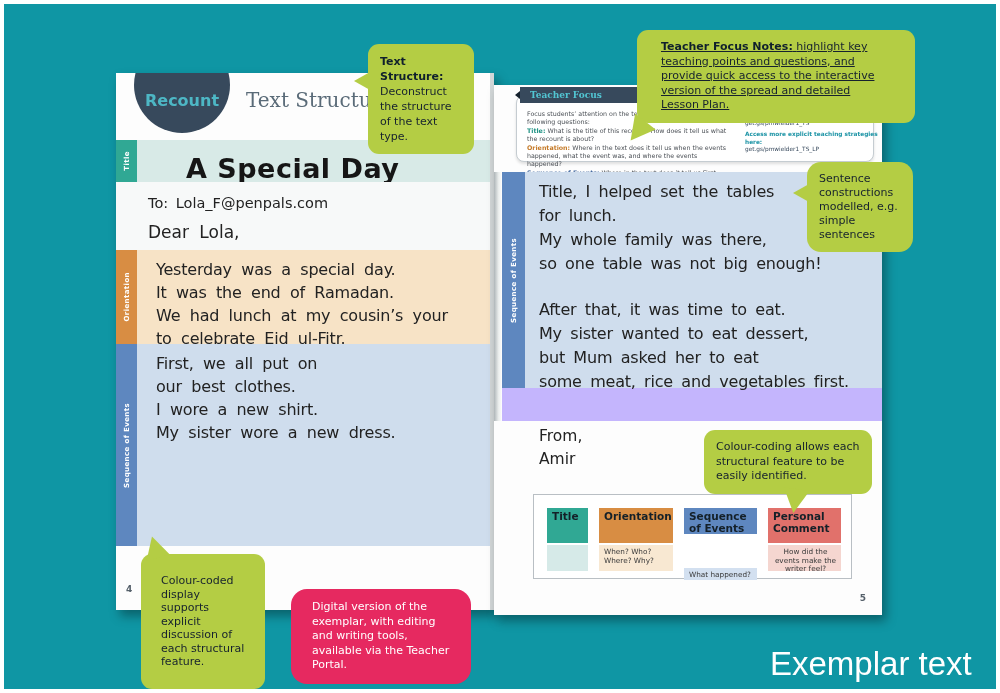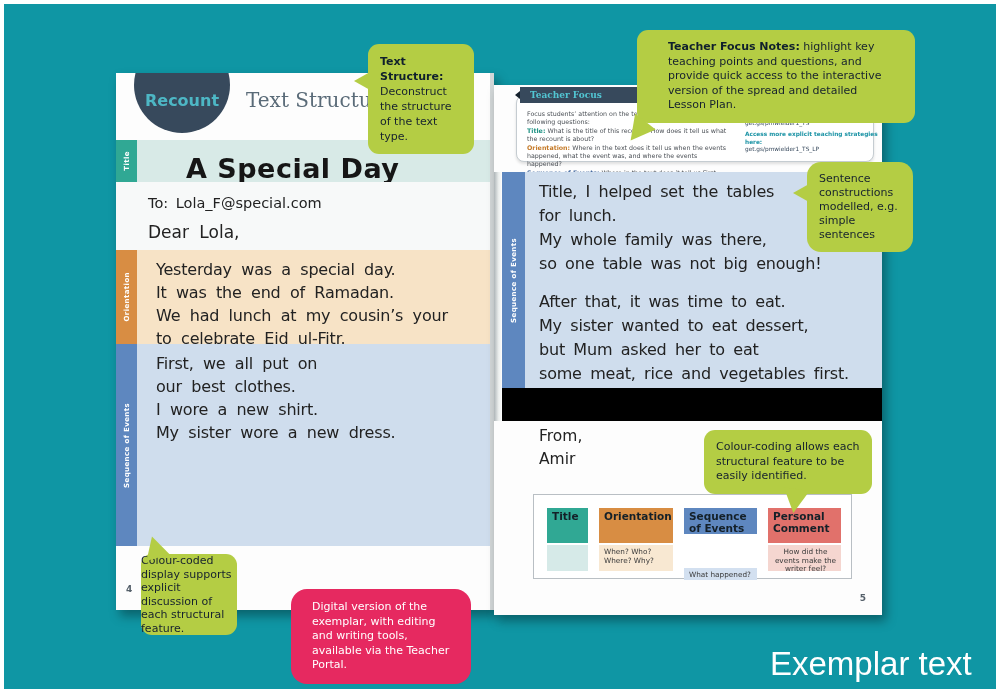--- a/index.html
+++ b/index.html
@@ -2,37 +2,37 @@
 <html><head>
 <meta charset="utf-8">
 <style>
   * { margin:0; padding:0; box-sizing:border-box; }
   body { background:#888; }
   .stage { position:relative; width:1000px; height:693px; background:#ffffff; overflow:hidden;
            font-family:"DejaVu Sans", sans-serif; }
   .teal-bg { position:absolute; inset:4px; background:#0f96a4; }
 
   
-  .page { position:absolute; background:#000000; box-shadow:4px 6px 10px rgba(0,0,0,.35); overflow:hidden; }
+  .page { position:absolute; background:#c4b5fd; box-shadow:4px 6px 10px rgba(0,0,0,.35); overflow:hidden; }
   .page.left  { left:116px; top:73px;  width:378px; height:537px; border-right:4px solid #d2d7d8; }
   .page.right { left:494px; top:85px;  width:388px; height:530px; }
   .stack-edge { position:absolute; left:0; top:0; bottom:0; width:8px;
                 background:linear-gradient(90deg,#aeb5b8,#e9eceb 55%,#ffffff); }
 
   .band { position:absolute; left:0; right:0; }
   .page.right .band { left:8px; }
   .tab { position:absolute; left:0; top:0; bottom:0; width:21px; display:flex; align-items:center; justify-content:center; }
   .page.right .tab { width:23px; }
   .tab-text { writing-mode:vertical-rl; transform:rotate(180deg); color:#fff; font-weight:bold;
               font-size:7px; letter-spacing:.4px; line-height:8px; text-align:center; }
   .band-body { position:absolute; left:21px; right:0; top:0; bottom:0; padding:8px 0 0 19px; color:#222; }
   .page.right .band-body { left:23px; padding-left:14px; }
   .line { white-space:nowrap; font-size:16px; line-height:23px; word-spacing:4.5px; letter-spacing:-.2px; }
   .page.right .line { line-height:24px; word-spacing:3.5px; }
-  .para2 { margin-top:14px; }
+  .para2 { margin-top:22px; }
 
   
   .lp-top { position:absolute; left:0; top:0; right:0; height:67px; background:#fdfdfd; }
   .badge-circle { position:absolute; left:18px; top:-36px; width:96px; height:96px; border-radius:50%;
                   background:#37495c; text-align:center; line-height:128px;
                   color:#4db7c5; font-weight:bold; font-size:16px; }
   .ts-heading { position:absolute; left:130px; top:15px; font-family:"DejaVu Serif", serif;
                 font-size:20px; color:#5a6b78; }
   .band.title-band { top:67px; height:42px; background:#d8eae7; }
   .band.title-band .tab { background:#30a894; }
@@ -88,24 +88,24 @@
   .c2 .thead { background:#5e87bf; } .c3 .thead { background:#e1716b; }
   .tbody { height:26px; font-size:7.3px; color:#3a3a3a; padding:3px 3px 0 5px; line-height:8.5px; }
   .c0 .tbody { background:#d6eae8; } .c1 .tbody { background:#f8e8d2; }
   .c2 .tbody { background:#d3e0f0;margin-top:32px; } .c3 .tbody { background:#f5d6d0;text-align:center; }
 
   
   .callout { position:absolute; background:#b4cd44; border-radius:11px; color:#16222e;
              font-size:11px; line-height:14px; padding:10px 12px; z-index:6; }
   .callout b { color:#10202c; }
   .co-text-structure { left:368px; top:44px; width:106px; line-height:15px; }
-  .co-tf-notes { left:637px; top:30px; width:278px; line-height:14.5px; padding:10px 31px; }
+  .co-tf-notes { left:637px; top:30px; width:278px; line-height:14.5px; padding:10px 24px;text-decoration:underline; }
   .co-sentence { left:807px; top:162px; width:106px; border-radius:14px; }
   .co-coding { left:704px; top:430px; width:168px; line-height:14.5px; }
-  .co-coded { left:141px; top:554px; width:96px; line-height:13.5px; padding:0; }
+  .co-coded { left:141px; top:554px; width:124px; line-height:13.5px; padding:20px; }
   .co-digital { left:291px; top:589px; width:180px; background:#e62960; color:#fff;
                 border-radius:16px; line-height:14.5px; padding:11px 21px; }
   .tail { position:absolute; width:0; height:0; z-index:5; }
   .tail.t-left  { border-top:9px solid transparent; border-bottom:9px solid transparent; border-right:16px solid #b4cd44; }
   .tail.t-down  { border-left:13px solid transparent; border-right:13px solid transparent; border-top:24px solid #b4cd44; }
   .tail.t-up    { border-left:12px solid transparent; border-right:12px solid transparent; border-bottom:22px solid #b4cd44; }
   .co-text-structure .tail { left:-14px; top:28px; }
   .co-tf-notes .tail { left:-12px; bottom:-20px; transform:rotate(38deg); }
   .co-sentence .tail { left:-14px; top:22px; }
   .co-coding .tail { left:78px; bottom:-19px; transform:rotate(8deg); }
@@ -131,21 +131,21 @@
     <div class="band title-band">
       <div class="tab">
         <span class="tab-text">Title</span>
       </div>
       <div class="band-body">
         <div class="page-title">A Special Day</div>
       </div>
     </div>
 
     <div class="lp-to">
-      <div class="to-line">To:  Lola_F@special.com</div>
+      <div class="to-line">To:  Lola_F@penpals.com</div>
       <div class="salutation">Dear  Lola,</div>
     </div>
 
     <div class="band orient-band">
       <div class="tab">
         <span class="tab-text">Orientation</span>
       </div>
       <div class="band-body">
         <div class="line">Yesterday was a special day.</div>
         <div class="line">It was the end of Ramadan.</div>

